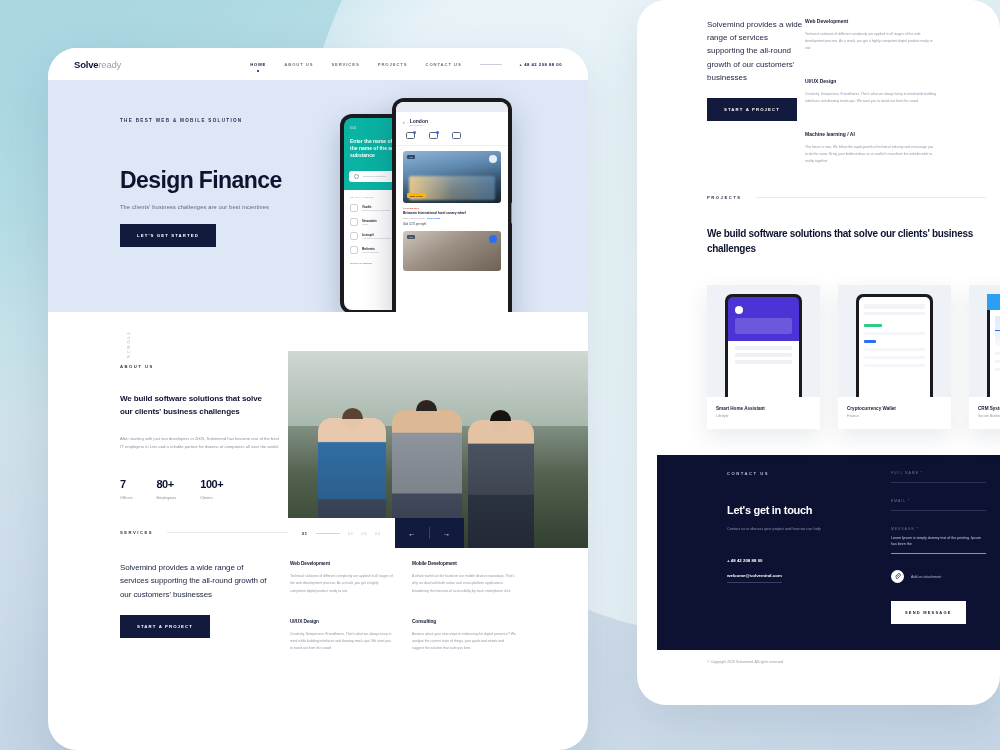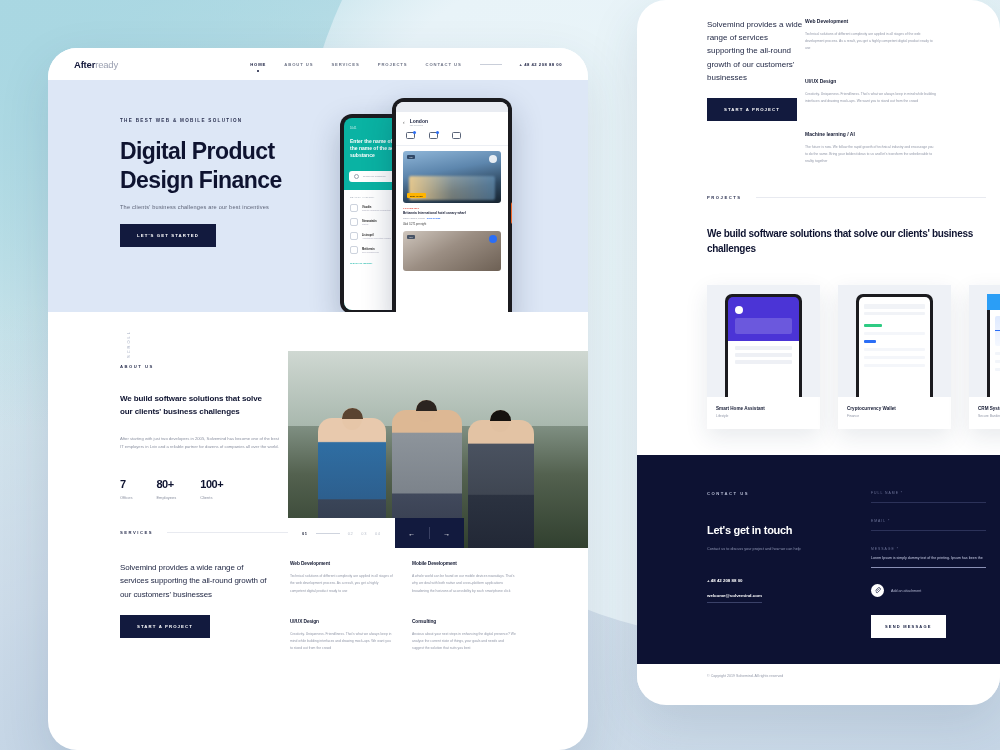--- a/index.html
+++ b/index.html
@@ -197,21 +197,21 @@
   .m3 .hdr{ position:absolute; left:0; right:0; top:0; height:16px; background:#2b9ef6;}
   .m3 .chart{ position:absolute; left:8px; right:8px; top:22px; height:30px; border-radius:2px;
               background:linear-gradient(180deg,#dfeaff 0%, #f5f8ff 100%);}
   .m3 .ln{ position:absolute; left:8px; right:8px; top:36px; height:1.4px; background:#2b6ef6;}
   .m3 .row{ position:absolute; left:8px; right:8px; height:3px; background:#f2f5fa; border-radius:1px;}
   .card-meta{ padding:9px 9px 11px; }
   .card-meta .t{ font-size:4.6px; font-weight:bold; color:#141a33;}
   .card-meta .s{ font-size:3.4px; color:#9298a8; margin-top:3px;}
 
   
-  .contact{ margin-top:26px; background:#0d1233; padding:36px 14px 26px 70px; display:flex;}
+  .contact{ margin-top:26px; background:#0d1233; padding:16px 14px 26px 70px; display:flex;margin-left:20px;}
   .ct-left{ width:150px;}
   .ct-left .k{ font-size:4.2px; letter-spacing:1.5px; font-weight:bold; color:#b9bfd6;}
   .ct-left h2{ font-size:11px; color:#fff; margin-top:28px; font-weight:bold; letter-spacing:-.3px;}
   .ct-left p{ font-size:3.8px; color:#8e95b3; margin-top:10px; line-height:1.7;}
   .ct-left .ph{ font-size:4.4px; color:#fff; font-weight:bold; margin-top:26px;}
   .ct-left .em{ font-size:4.4px; color:#fff; font-weight:bold; margin-top:8px;
                 border-bottom:1px solid #3a4168; display:inline-block; padding-bottom:4px;}
   .ct-right{ flex:1; padding-left:14px;}
   .field{ margin-bottom:16px;}
   .field .lb{ font-size:3.4px; letter-spacing:1px; color:#6e759a;}
@@ -229,38 +229,38 @@
 </style>
 </head>
 <body>
 
 <div class="bg-swoop"></div>
 
 <div class="panel" id="panel-left">
 
   <div class="nav">
     <div class="logo">
-      <span class="a">After</span><span class="b">ready</span>
+      <span class="a">Solve</span><span class="b">ready</span>
     </div>
     <div class="navlinks">
       <div class="navlink active">HOME</div>
       <div class="navlink">ABOUT US</div>
       <div class="navlink">SERVICES</div>
       <div class="navlink">PROJECTS</div>
       <div class="navlink">CONTACT US</div>
       <div class="navdash"></div>
       <div class="navphone">+ 48 42 208 88 00</div>
     </div>
   </div>
 
   <div class="hero">
     <div class="hero-inner">
       <div class="eyebrow">THE BEST WEB &amp; MOBILE SOLUTION</div>
       <h1>
-        <span>Digital Product</span><br>
+        <br>
         <span>Design Finance</span>
       </h1>
       <p>The clients' business challenges are our best incentives</p>
       <div class="btn-dark">LET'S GET STARTED</div>
     </div>
 
     <div class="phones">
       <div class="phone ph-back">
         <div class="scr">
           <div class="tealtop">

